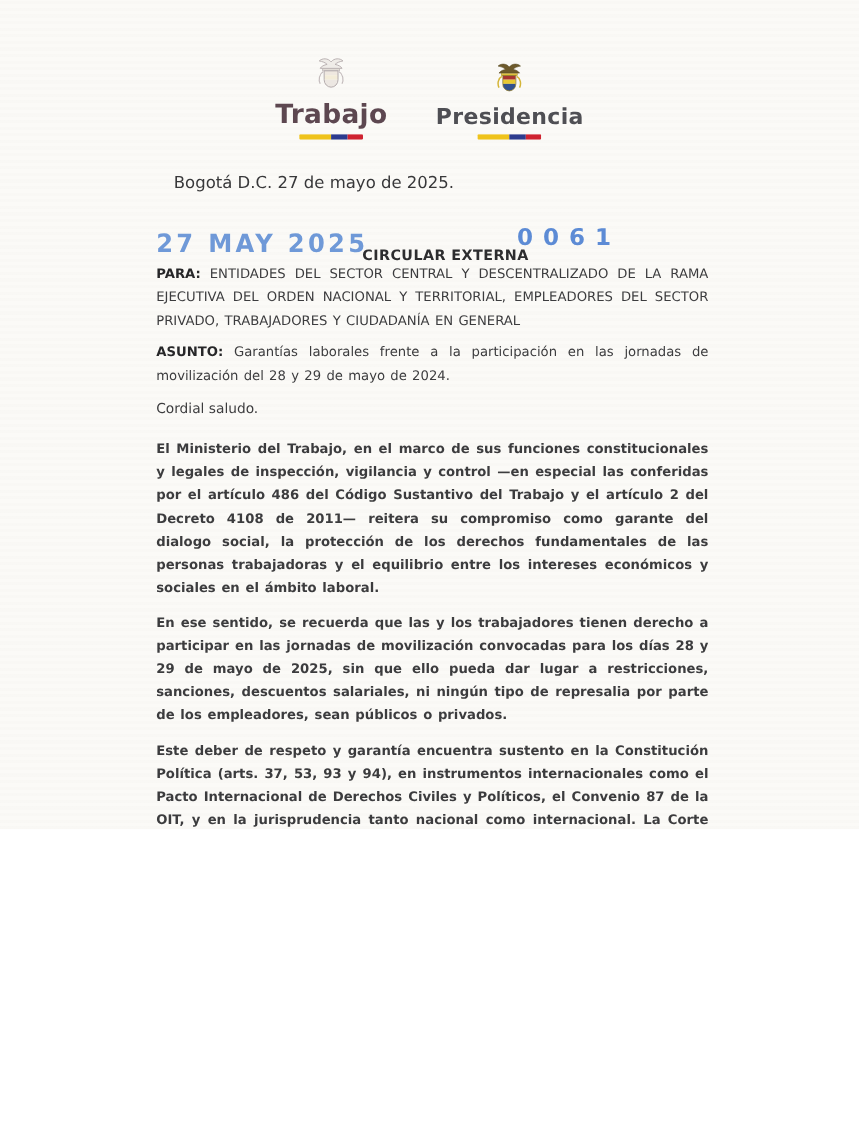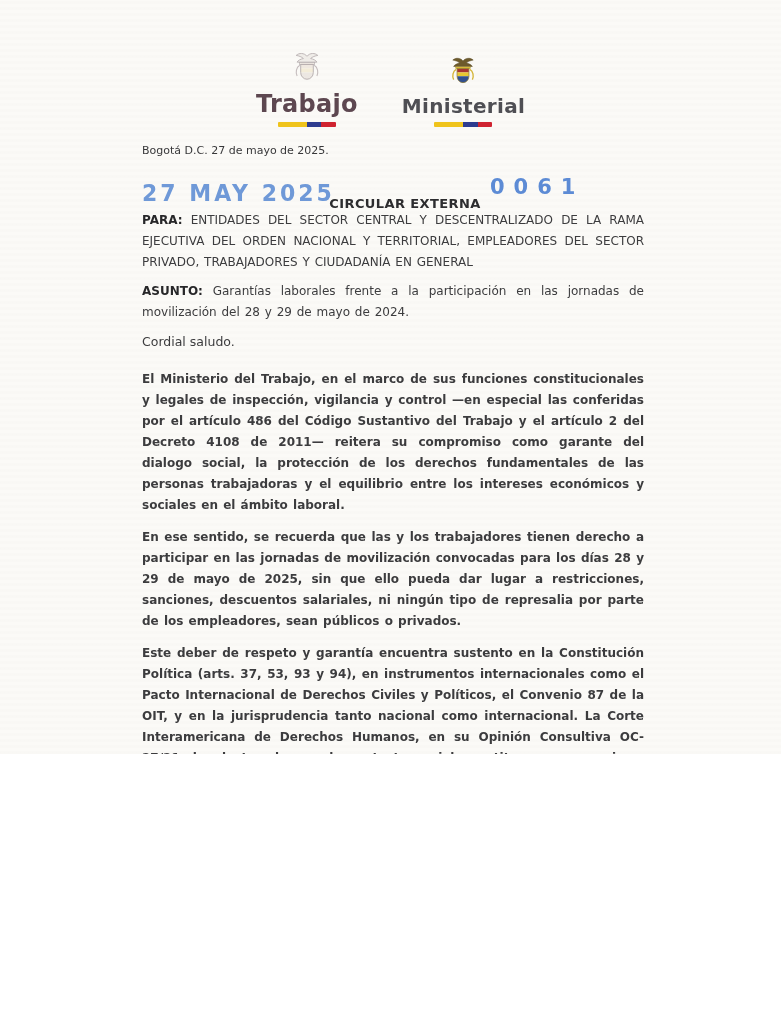--- a/index.html
+++ b/index.html
@@ -17,34 +17,34 @@
   .wordmark{line-height:1.05;}
   .wm-trabajo{font-size:24px;font-weight:bold;color:#5d4750;letter-spacing:.3px;}
   .wm-presidencia{font-size:20px;font-weight:bold;color:#4f4f54;letter-spacing:.3px;}
   .flagbar{display:flex;width:58px;height:5px;margin-top:5px;overflow:hidden;border-radius:1px;}
   .flagbar i{display:block;height:100%;}
   .fy{flex:2;background:#efc31b;}
   .fb{flex:1;background:#2d3b8e;}
   .fr{flex:1;background:#cf2330;}
   
   .content{padding:13px 137px 0 142px;}
-  .dateline{margin:0;font-size:11px;line-height:21px;color:#38383a;}
+  .dateline{margin:16px;font-size:15px;line-height:21px;color:#38383a;}
   .stamp-row{position:relative;height:46px;margin-top:3px;}
   .date-stamp{
     position:absolute;left:0;top:17px;
     font-size:22px;font-weight:bold;color:#5c8cd4;
     letter-spacing:3px;opacity:.88;transform:scaleY(1.04);
     white-space:nowrap;
   }
   .doc-title{
     position:absolute;left:calc(50% + 12px);top:32px;transform:translateX(-50%);
     font-size:13px;font-weight:bold;color:#2d2d2f;letter-spacing:.4px;white-space:nowrap;
   }
   .number-stamp{
-    position:absolute;left:348px;top:11px;
+    position:absolute;left:328px;top:11px;
     font-size:21px;font-weight:bold;color:#4c80d2;
     letter-spacing:9px;opacity:.9;white-space:nowrap;
   }
   
   .field, .para{
     margin:0;font-size:12px;line-height:21px;text-align:justify;
     color:#3c3c3e; word-spacing:1px;
   }
   .field .lbl{font-weight:bold;color:#272729;}
   .f-para{margin-bottom:8px;}
@@ -99,21 +99,21 @@
           <rect x="11.5" y="13" width="17" height="2" fill="#e3c23a" stroke="#a08a2a" stroke-width=".6"></rect>
           <g clip-path="url(#shP)">
             <rect x="13" y="15" width="14" height="4.5" fill="#a83430"></rect>
             <rect x="13" y="19.5" width="14" height="4.5" fill="#e8c832"></rect>
             <rect x="13" y="24" width="14" height="8" fill="#31508f"></rect>
           </g>
           <path d="M13 15 h14 v9 a7 7.5 0 0 1 -14 0 z" fill="none" stroke="#8a7526" stroke-width=".8"></path>
           <path d="M12 16 C8 18 7 24 9 28 M28 16 c4 2 5 8 3 12" fill="none" stroke="#d4b538" stroke-width="1.6"></path>
         </svg>
       </span>
-      <span class="wordmark wm-presidencia">Ministerial</span>
+      <span class="wordmark wm-presidencia">Presidencia</span>
       <span class="flagbar">
           <i class="fy"></i>
           <i class="fb"></i>
           <i class="fr"></i>
         </span>
     </div>
 
   </header>
 
   <main class="content">

